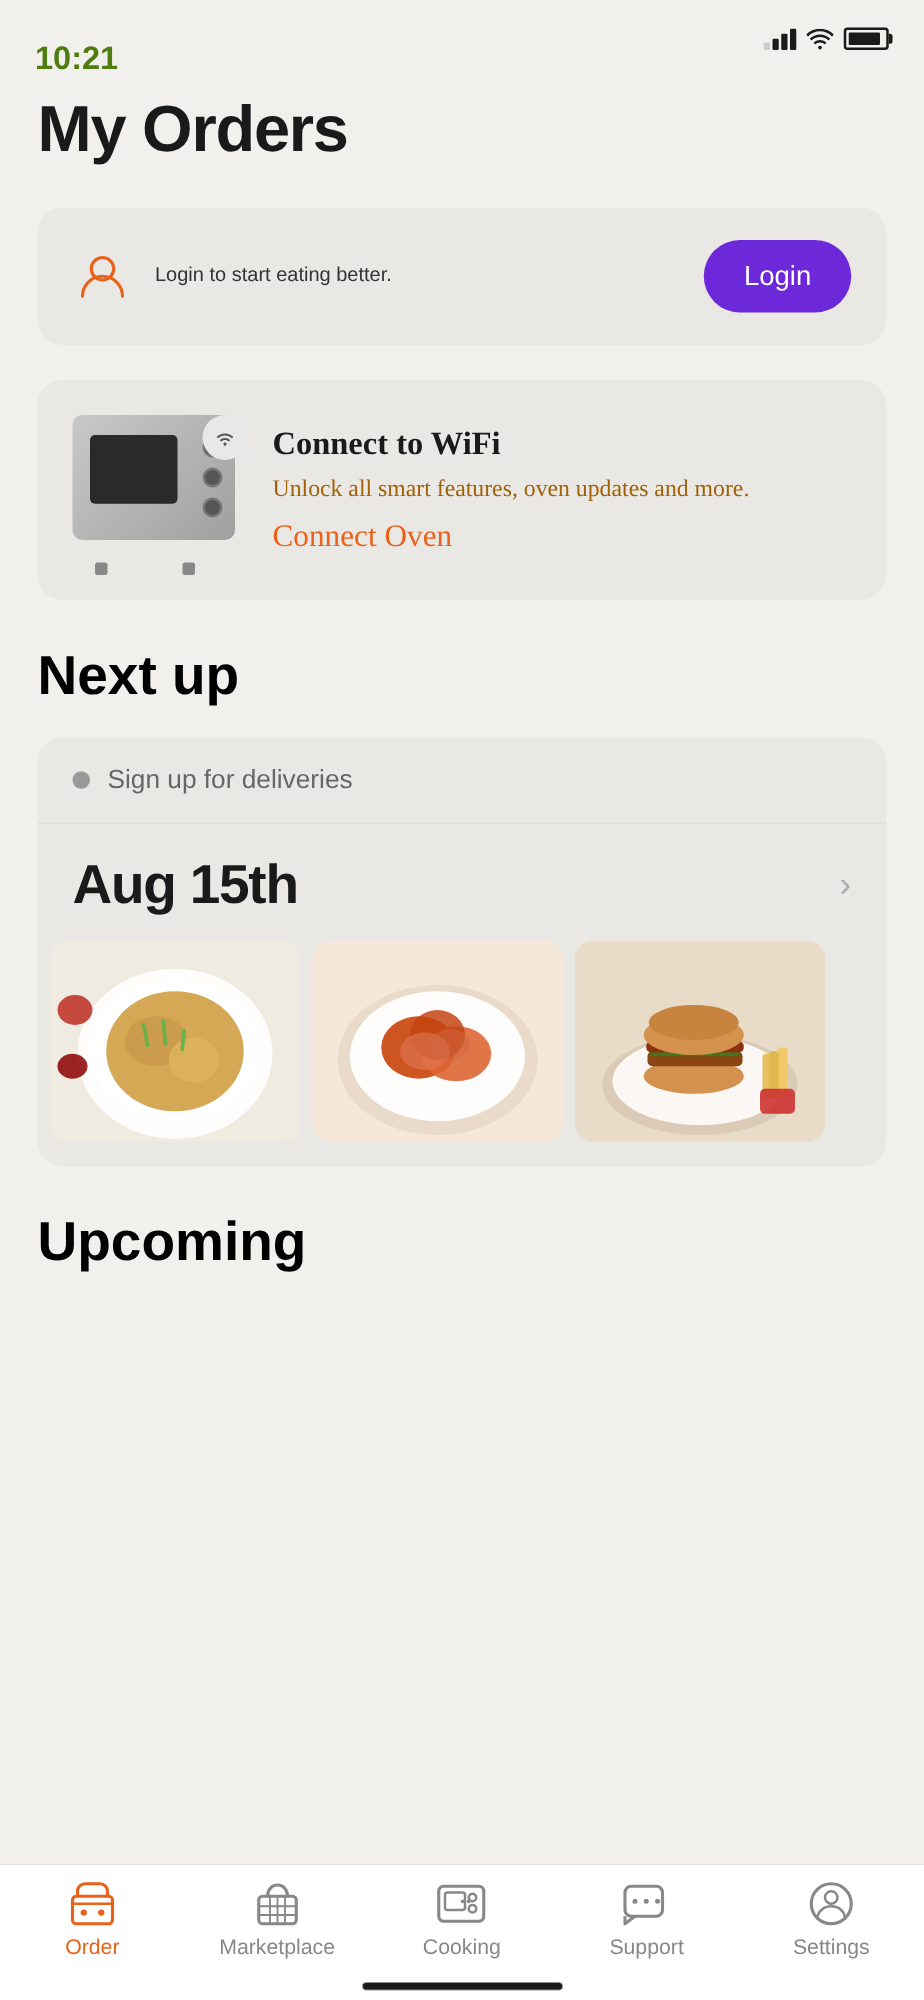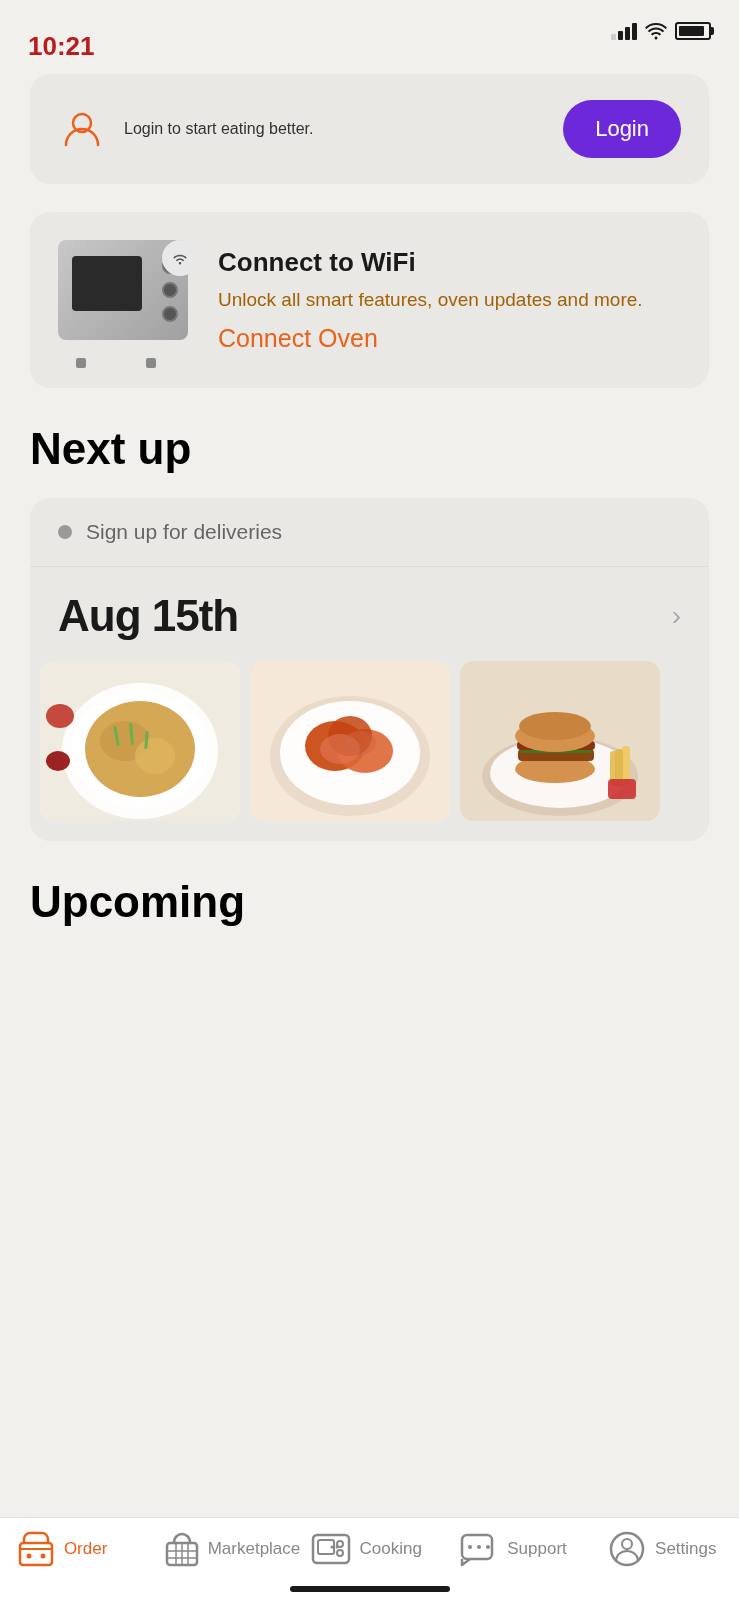--- a/index.html
+++ b/index.html
@@ -18,21 +18,21 @@
     .status-bar {
       display: flex;
       justify-content: space-between;
       align-items: center;
       padding: 14px 28px 6px;
       height: 54px;
     }
     .status-time {
       font-size: 26px;
       font-weight: 700;
-      color: #b91c1c;
+      color: #4d7c0f;
       margin-top: 30px;
     }
     .status-icons {
       display: flex;
       align-items: center;
       gap: 8px;
     }
     .signal-bars {
       display: flex;
       align-items: flex-end;
@@ -199,20 +199,21 @@
       width: 36px;
       height: 36px;
       background: #e8e8e8;
       border-radius: 50%;
       display: flex;
       align-items: center;
       justify-content: center;
     }
     .wifi-card-text {
       flex: 1;
+      font-family: Liberation Serif, serif;
     }
     .wifi-title {
       font-size: 26px;
       font-weight: 700;
       color: #1a1a1a;
       margin-bottom: 8px;
     }
     .wifi-desc {
       font-size: 19px;
       color: #a16207;
@@ -316,21 +317,21 @@
       width: 739px;
       background: white;
       padding: 12px 0 32px;
       display: flex;
       justify-content: space-around;
       align-items: flex-start;
       border-top: 1px solid #e0e0e0;
     }
     .nav-item {
       display: flex;
-      flex-direction: row;
+      flex-direction: column;
       align-items: center;
       gap: 6px;
       cursor: pointer;
       width: 120px;
     }
     .nav-icon {
       width: 44px;
       height: 38px;
       display: flex;
       align-items: center;
@@ -379,20 +380,21 @@
       </svg>
     </div>
     <div class="battery-icon">
       <div class="battery-fill"></div>
     </div>
   </div>
 </div>
 
 <div class="page-content">
 
+  <h1 class="page-title">My Orders</h1>
 
   <div class="login-card">
     <div class="login-card-left">
       <div class="user-icon-circle">
         <svg width="44" height="44" viewBox="0 0 44 44">
           <circle cx="22" cy="16" r="9" fill="none" stroke="#e8621a" stroke-width="2.5"></circle>
           <path d="M6 38c0-8.8 7.2-16 16-16s16 7.2 16 16" fill="none" stroke="#e8621a" stroke-width="2.5" stroke-linecap="round"></path>
         </svg>
       </div>
       <span class="login-text">Login to start eating better.</span>

